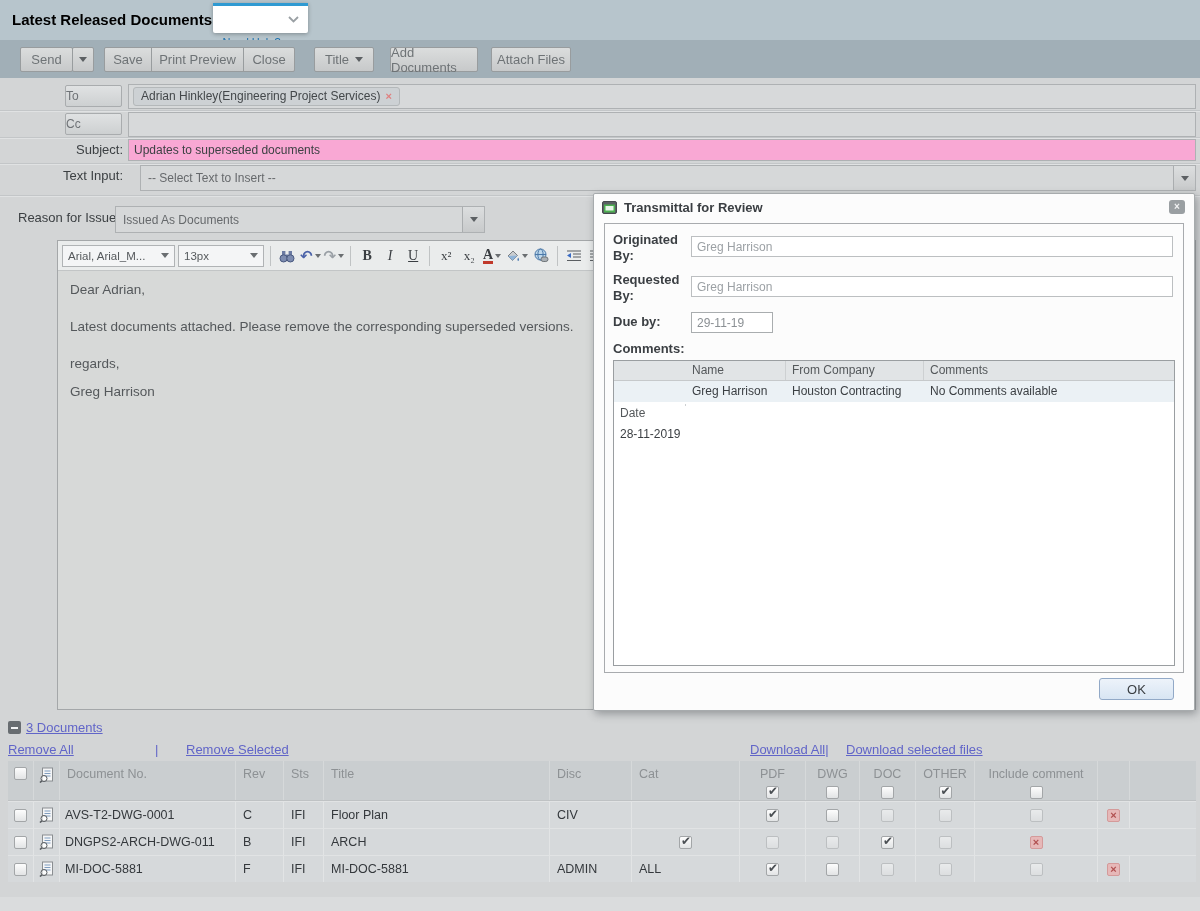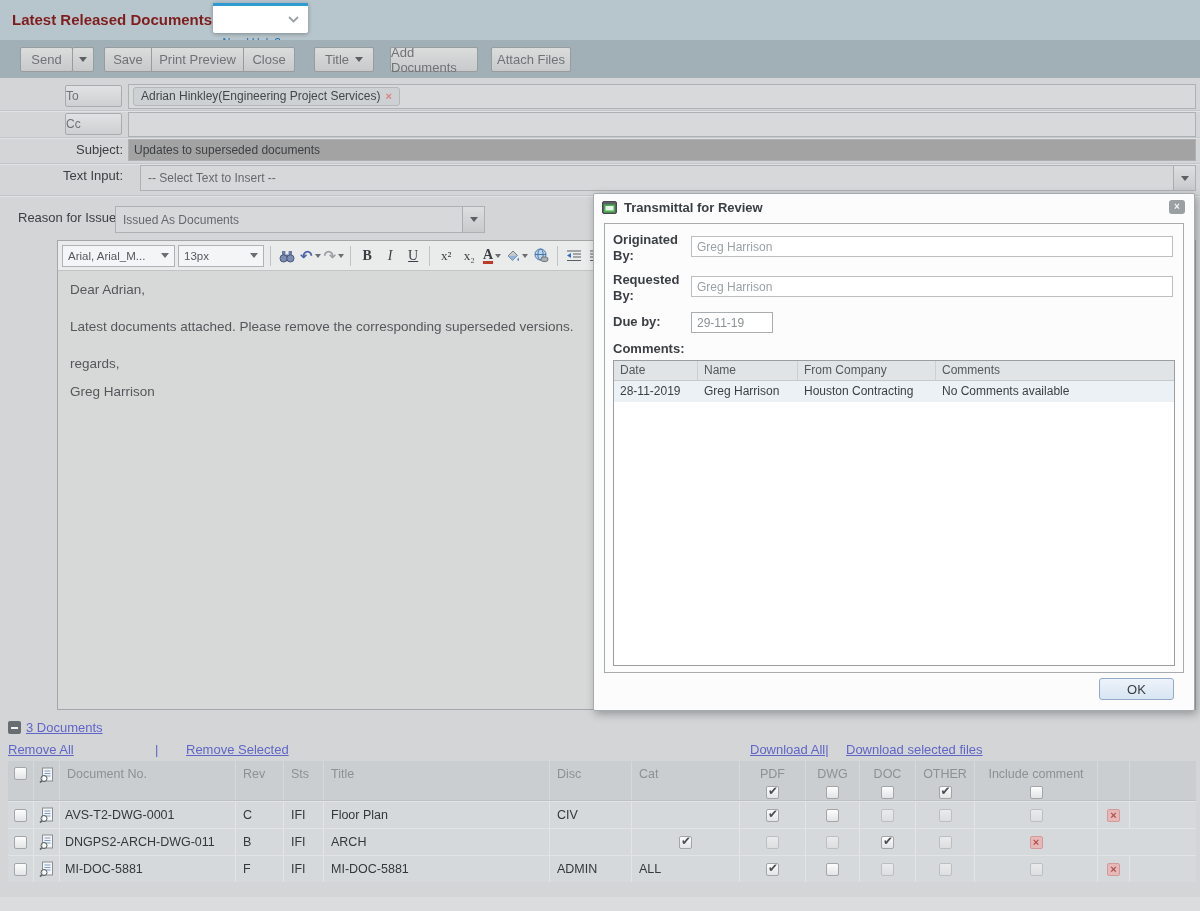--- a/index.html
+++ b/index.html
@@ -7,21 +7,21 @@
   body {
     font-family: "Liberation Sans", sans-serif;
     background:#d3d5d6;
     position:relative;
     overflow:hidden;
     font-size:13px;
     color:#3c4043;
   }
   
   .titlebar { position:absolute; left:0; top:0; width:1200px; height:40px; background:#b7c5cc; }
-  .page-title { position:absolute; left:12px; top:0; line-height:40px; font-size:15px; font-weight:bold; color:#7f1d1d; }
+  .page-title { position:absolute; left:12px; top:0; line-height:40px; font-size:15px; font-weight:bold; color:#000000; }
   .need-help-btn { position:absolute; left:213px; top:3px; width:95px; height:30px; background:#ffffff;
     border-top:3px solid #2f9ad2; border-radius:0 0 2px 2px; box-shadow:0 1px 4px rgba(0,0,0,.3);
     display:flex; align-items:center; justify-content:center; gap:7px; cursor:pointer; }
   .need-help-btn span { font-size:11px; color:#1a6fae;margin-top:45px; }
   
   .toolbar { position:absolute; left:0; top:40px; width:1200px; height:38px; background:#a1afb7; }
   .tb-btn { position:absolute; top:7px; height:25px; background:linear-gradient(#dbdddd,#c7c9ca);
     border:1px solid #989c9e; color:#6e7376; font-size:13px; border-radius:2px;
     display:flex; align-items:center; justify-content:center; gap:6px; cursor:pointer;
     font-family:"Liberation Sans",sans-serif; }
@@ -39,21 +39,21 @@
   .chip-x { color:#e07f7f; font-weight:bold; font-size:11px; cursor:pointer; }
   .chip-x::after { content:"×"; }
   .form-label { position:absolute; font-size:13px; color:#3c4043; }
   .right-label { left:0; width:123px; text-align:right; }
   .text-input-box { position:absolute; background:#d6d8d9; border:1px solid #aeb1b3; cursor:pointer; }
   .text-input-box .sel-text { position:absolute; left:7px; top:0; bottom:0; display:flex; align-items:center;
     font-size:12px; color:#66696c; }
   .dd-arrow { position:absolute; right:0; top:0; bottom:0; width:22px; background:linear-gradient(#dcdedf,#c8cacb);
     border-left:1px solid #aaadaf; display:flex; align-items:center; justify-content:center; cursor:pointer; }
   input.txt { font-family:"Liberation Sans",sans-serif; font-size:12px; color:#3d4144;
-    background:#a3a3a3; border:1px solid #aeb1b3; padding:0 5px; outline:none; position:absolute; }
+    background:#f9a8d4; border:1px solid #aeb1b3; padding:0 5px; outline:none; position:absolute; }
   
   .editor { position:absolute; left:57px; top:162px; width:1139px; height:470px; border:1px solid #a4a7a9; background:#d7d9d8; }
   .ed-toolbar { height:30px; background:#eaecec; border-bottom:1px solid #c2c5c6; display:flex; align-items:center; padding:0 4px; gap:3px; }
   .ed-select { height:22px; background:#f4f5f6; border:1px solid #b0b3b5; display:flex; align-items:center;
     font-size:11.5px; color:#55595c; padding-left:5px; position:relative; cursor:pointer; }
   .ed-select .caret { position:absolute; right:5px; border-top-color:#6a6e71; }
   .ed-sep { width:1px; height:20px; background:#c0c3c4; margin:0 3px; }
   .ed-btn { min-width:20px; height:22px; display:flex; align-items:center; justify-content:center; gap:2px;
     cursor:pointer; color:#3a3e42; }
   .ed-btn .mini-caret { width:0; height:0; border-left:3px solid transparent; border-right:3px solid transparent; border-top:4px solid #6a6e71; }
@@ -75,21 +75,21 @@
   .modal-close::after { content:"×"; margin-top:-1px; }
   .modal-panel { position:absolute; left:10px; top:29px; width:580px; height:450px; border:1px solid #a8abae; background:#fcfcfc; }
   .m-label { position:absolute; left:8px; width:72px; font-size:13px; font-weight:bold; color:#3b3f43; line-height:16px; }
   .m-input { position:absolute; left:86px; height:21px; font-family:"Liberation Sans",sans-serif; font-size:12px;
     color:#9ca1a5; background:#ffffff; border:1px solid #bcbfc1; padding:0 5px; outline:none; }
   .cmt-table { position:absolute; left:8px; top:136px; width:562px; height:306px; border:1px solid #9a9ea1; background:#ffffff; }
   .cmt-hrow { display:flex; height:20px; background:#e1e4e6; border-bottom:1px solid #c6c9cb; }
   .cmt-hrow div { font-size:12px; color:#54585b; padding:2px 0 0 6px; border-right:1px solid #cdd0d2; }
   .cmt-row { display:flex; height:21px; background:#ebf1f5; }
   .cmt-row div { font-size:12px; color:#3b3f43; padding:3px 0 0 6px; }
-  .cw0 { width:84px; } .cw1 { width:100px; } .cw2 { width:138px; } .cw3 { flex:1; border-right:none !important; }
+  .cw0 { width:72px;margin-top:43px; } .cw1 { width:100px; } .cw2 { width:138px; } .cw3 { flex:1; border-right:none !important; }
   .ok-btn { position:absolute; right:20px; top:484px; width:75px; height:22px;
     background:linear-gradient(#edf3fa,#d8e5f3); border:1px solid #92a9c7; border-radius:3px;
     font-size:13px; color:#3a3e42; display:flex; align-items:center; justify-content:center; cursor:pointer; }
   
   .docs { position:absolute; left:0; top:715px; width:1132px; height:196px; }
   .collapse-box { position:absolute; left:8px; top:6px; width:13px; height:13px; background:#686d71; border-radius:2px;
     display:flex; align-items:center; justify-content:center; cursor:pointer; }
   .collapse-box::after { content:""; width:7px; height:2px; background:#f2f3f4; }
   a.plink { color:#6165c8; text-decoration:underline; font-size:13px; cursor:pointer; position:absolute; }
   .link-sep { position:absolute; color:#6165c8; font-size:13px; }

